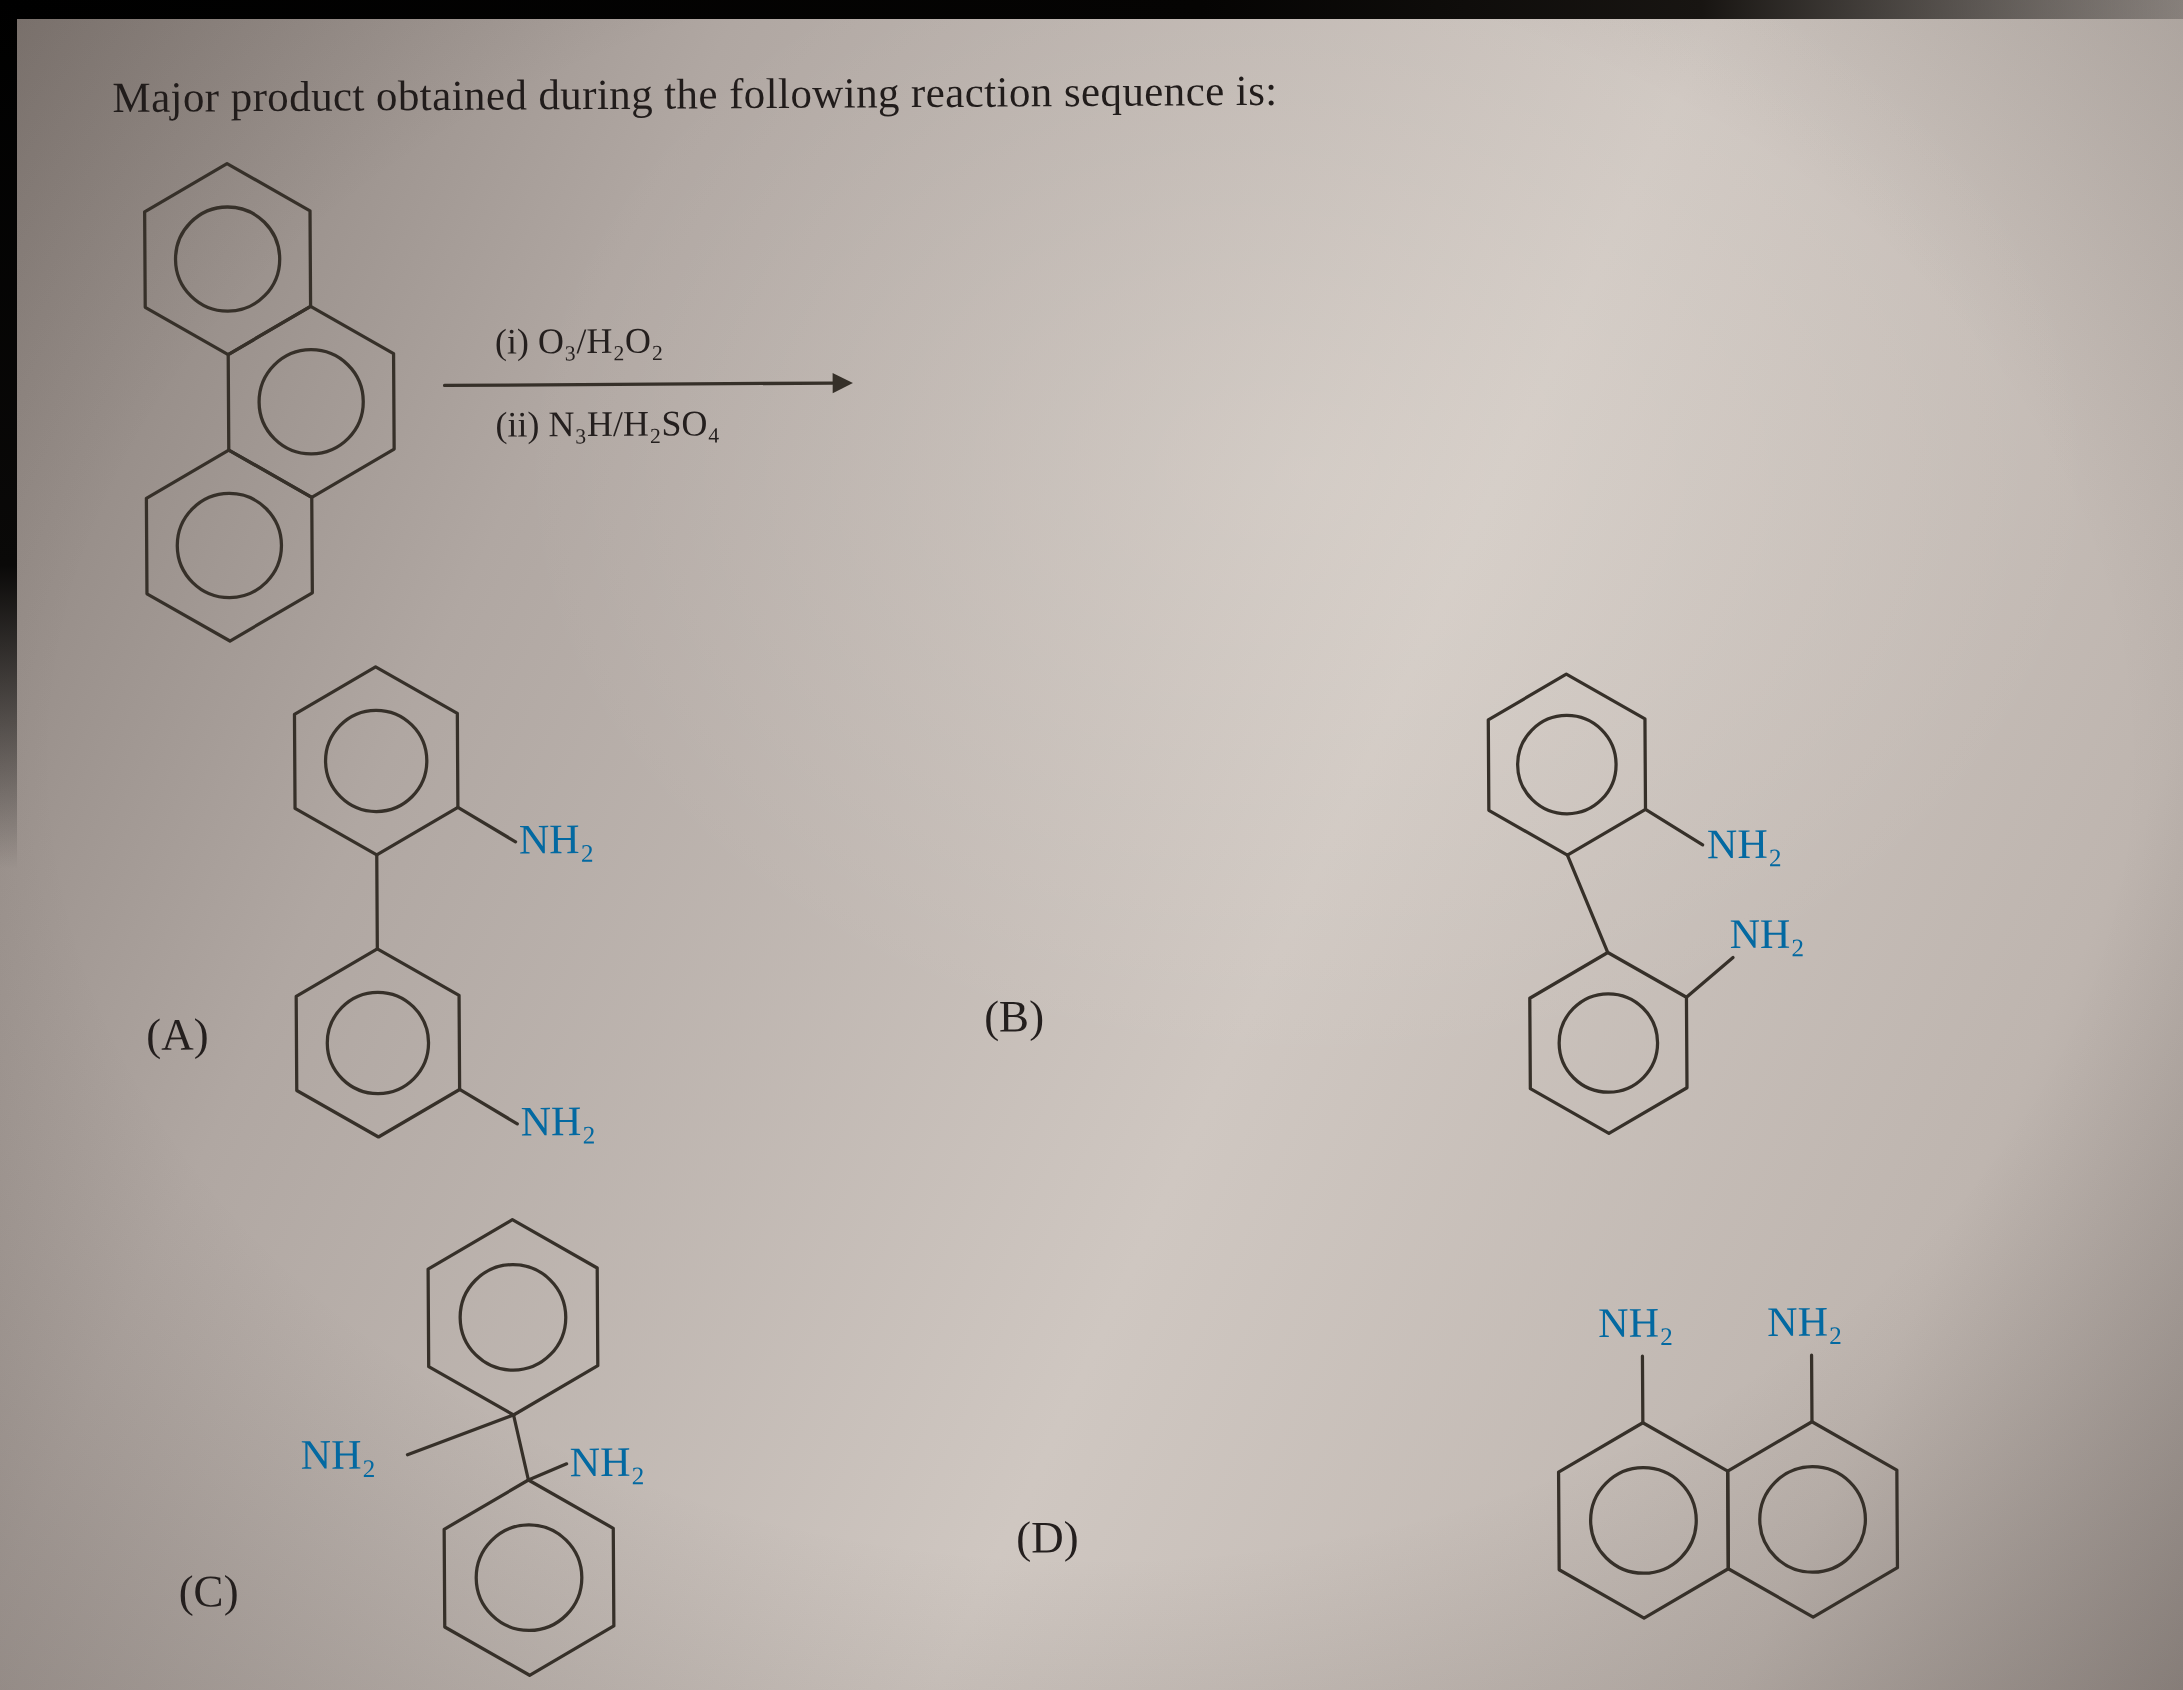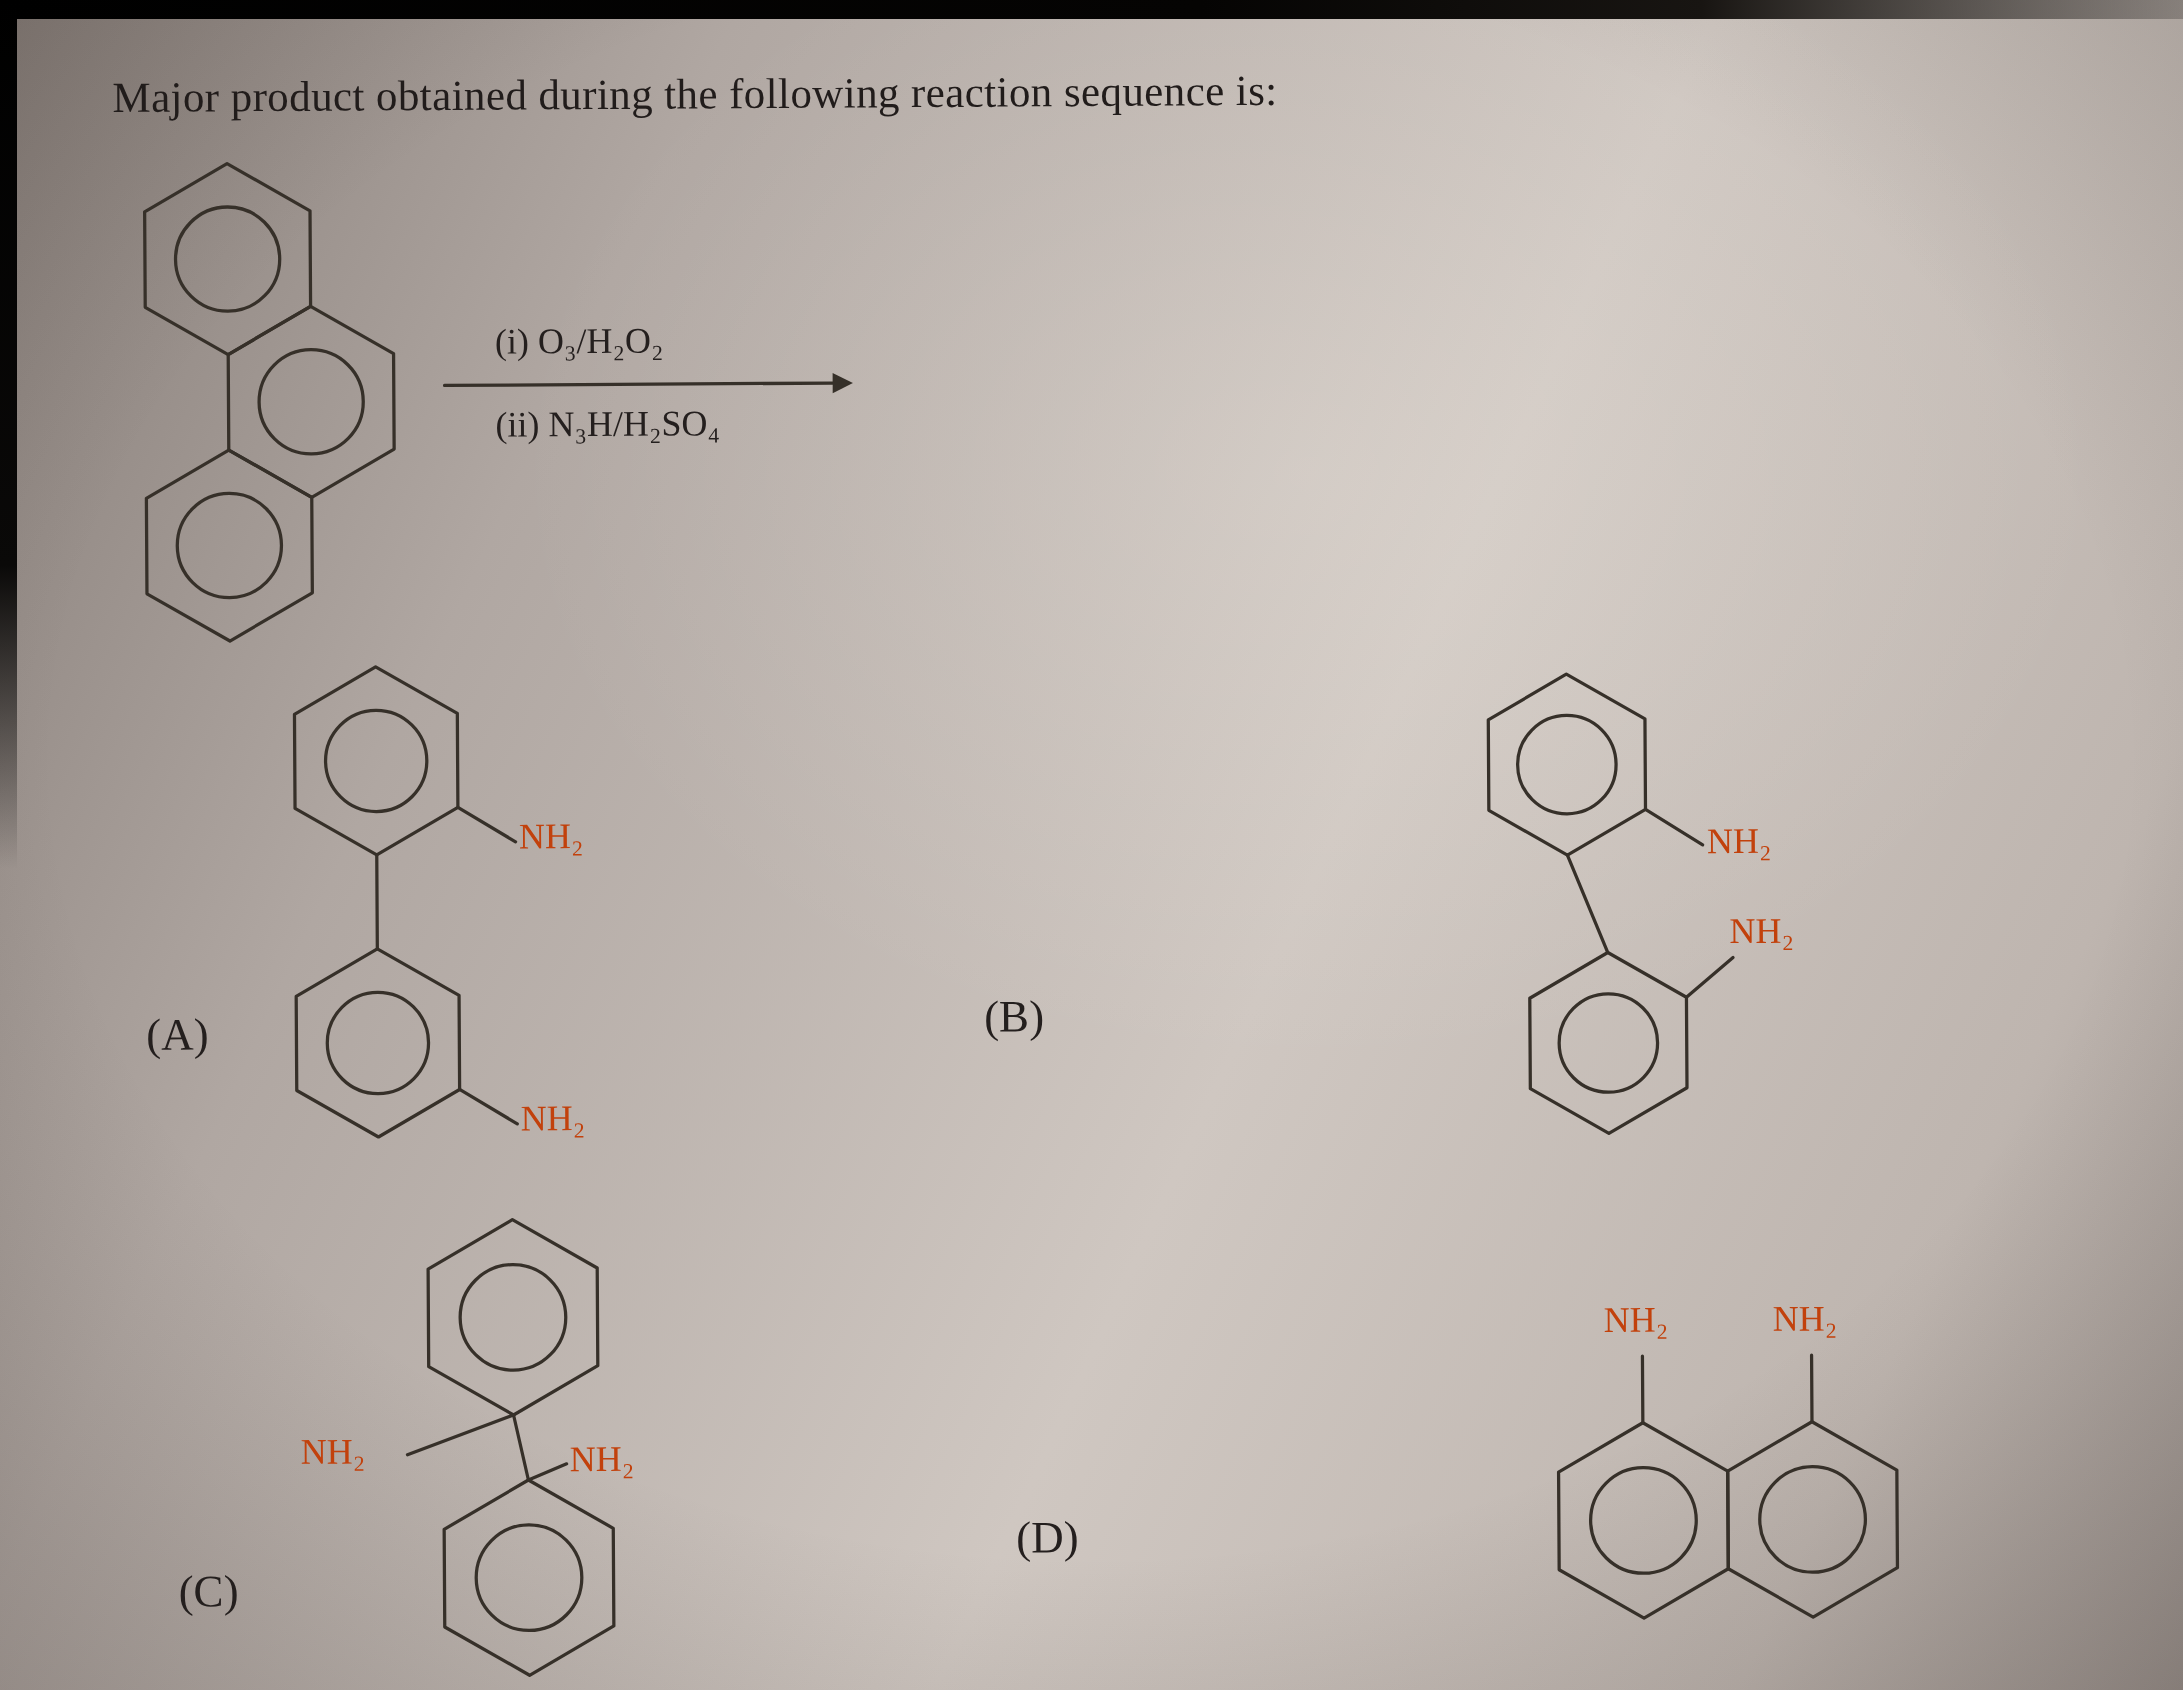--- a/index.html
+++ b/index.html
@@ -29,21 +29,21 @@
     font-size:43px;font-weight:500;letter-spacing:0.4px;color:#211c1b;
   }
 
   .struct{position:absolute;}
   .struct svg{position:absolute;left:0;top:0;overflow:visible;}
   .struct polygon,.struct circle,.struct line{
     fill:none;stroke:#363029;stroke-width:4.5;stroke-linecap:round;stroke-linejoin:round;
   }
   .arrowhead{fill:#363029 !important;stroke:none !important;}
 
-  .nh2{position:absolute;font-size:36px;color:#c2410c;white-space:nowrap;}
+  .nh2{position:absolute;font-size:42px;color:#0369a1;white-space:nowrap;}
   .opt-label{position:absolute;font-size:45px;color:#241f1e;}
   .reagent{position:absolute;font-size:36px;color:#241f1e;white-space:nowrap;}
   .centerx{transform:translateX(-50%);}
 </style>
 </head>
 <body>
 
 <div class="photo">
   <div class="vignette"></div>
   <div class="edge-top"></div>

